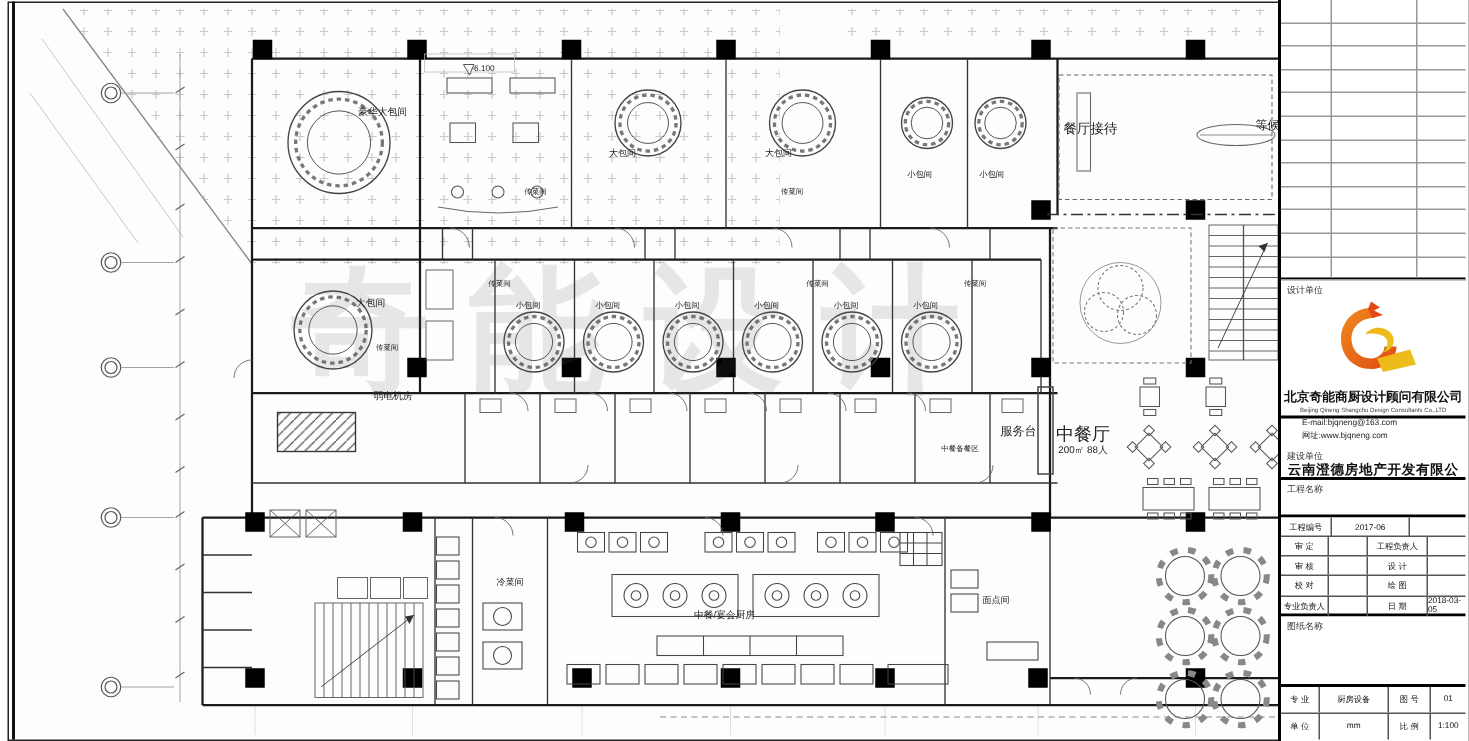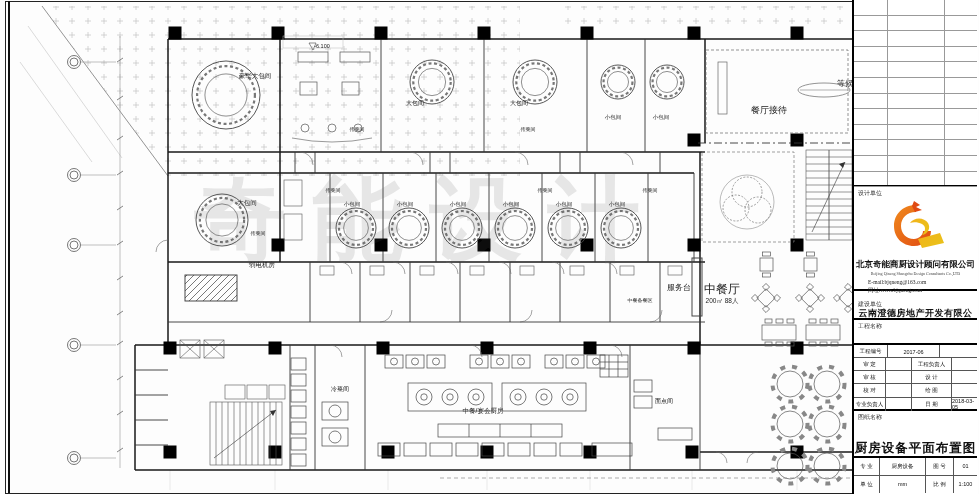--- a/index.html
+++ b/index.html
@@ -366,21 +366,21 @@
 
   <div class="watermark">奇能设计</div>
 
   <div id="plan-labels">
       <span class="lbl" style="left: 322px; top: 47px; font-size: 5.5px;">-6.100</span>
       <span class="lbl" style="left: 255px; top: 76px; font-size: 6.5px;">豪华大包间</span>
       <span class="lbl" style="left: 415px; top: 103px; font-size: 6px;">大包间</span>
       <span class="lbl" style="left: 519px; top: 103px; font-size: 6px;">大包间</span>
       <span class="lbl" style="left: 613px; top: 118px; font-size: 5.5px;">小包间</span>
       <span class="lbl" style="left: 661px; top: 118px; font-size: 5.5px;">小包间</span>
-      <span class="lbl" style="left: 769px; top: 86px; font-size: 9px; margin-top: 24px;">餐厅接待</span>
+      <span class="lbl" style="left: 727px; top: 86px; font-size: 9px;">餐厅接待</span>
       <span class="lbl" style="left: 845px; top: 84px; font-size: 8px;">等候</span>
       <span class="lbl" style="left: 357px; top: 129px; font-size: 5px;">传菜间</span>
       <span class="lbl" style="left: 528px; top: 129px; font-size: 5px;">传菜间</span>
       <span class="lbl" style="left: 247px; top: 203px; font-size: 6.5px;">大包间</span>
       <span class="lbl" style="left: 258px; top: 233px; font-size: 5px;">传菜间</span>
       <span class="lbl" style="left: 333px; top: 190px; font-size: 5px;">传菜间</span>
       <span class="lbl" style="left: 545px; top: 190px; font-size: 5px;">传菜间</span>
       <span class="lbl" style="left: 650px; top: 190px; font-size: 5px;">传菜间</span>
       <span class="lbl" style="left: 352px; top: 205px; font-size: 5.5px;">小包间</span>
       <span class="lbl" style="left: 405px; top: 205px; font-size: 5.5px;">小包间</span>
@@ -412,21 +412,21 @@
           <div class="rev-row"></div>
           <div class="rev-row"></div>
           <div class="rev-row"></div>
           <div class="rev-row"></div>
           <div class="rev-row"></div>
         </div>
       <div class="rev-col" style="left:33px;"></div>
       <div class="rev-col" style="left:90px;"></div>
     </div>
 
-    <div class="tb-sec" style="top:187px;height:104px;font-family:Liberation Serif, serif;">
+    <div class="tb-sec" style="top:187px;height:92px;">
       <span class="tb-label">设计单位</span>
       <div class="logo-wrap">
         <svg width="64" height="58" viewBox="0 0 64 58">
           <defs>
             <linearGradient id="lgA" x1="0" y1="0" x2="1" y2="1">
               <stop offset="0" stop-color="#f08a1d"></stop>
                 <stop offset="1" stop-color="#e04a12"></stop>
             </linearGradient>
             <linearGradient id="lgB" x1="0" y1="0" x2="1" y2="1">
               <stop offset="0" stop-color="#f2b21a"></stop>
@@ -484,21 +484,20 @@
       <div class="grid-row" style="grid-template-columns:32px 26px 40px 1fr;height:13.2px;border-bottom:none;">
         <div>专业负责人</div>
         <div></div>
         <div>日 期</div>
         <div>2018-03-05</div>
       </div>
     </div>
 
     <div class="tb-sec" style="top:411px;height:47px;">
       <span class="tb-label">图纸名称</span>
-      <div class="sheet-name2">厨房设备平面布置图</div>
     </div>
 
     <div class="tb-sec" style="top:458px;height:35px;border-bottom:none;">
       <div class="grid-row" style="grid-template-columns:26px 46px 28px 1fr;height:17.5px;">
         <div>专 业</div>
         <div>厨房设备</div>
         <div>图 号</div>
         <div>01</div>
       </div>
       <div class="grid-row" style="grid-template-columns:26px 46px 28px 1fr;height:17.5px;border-bottom:none;">

